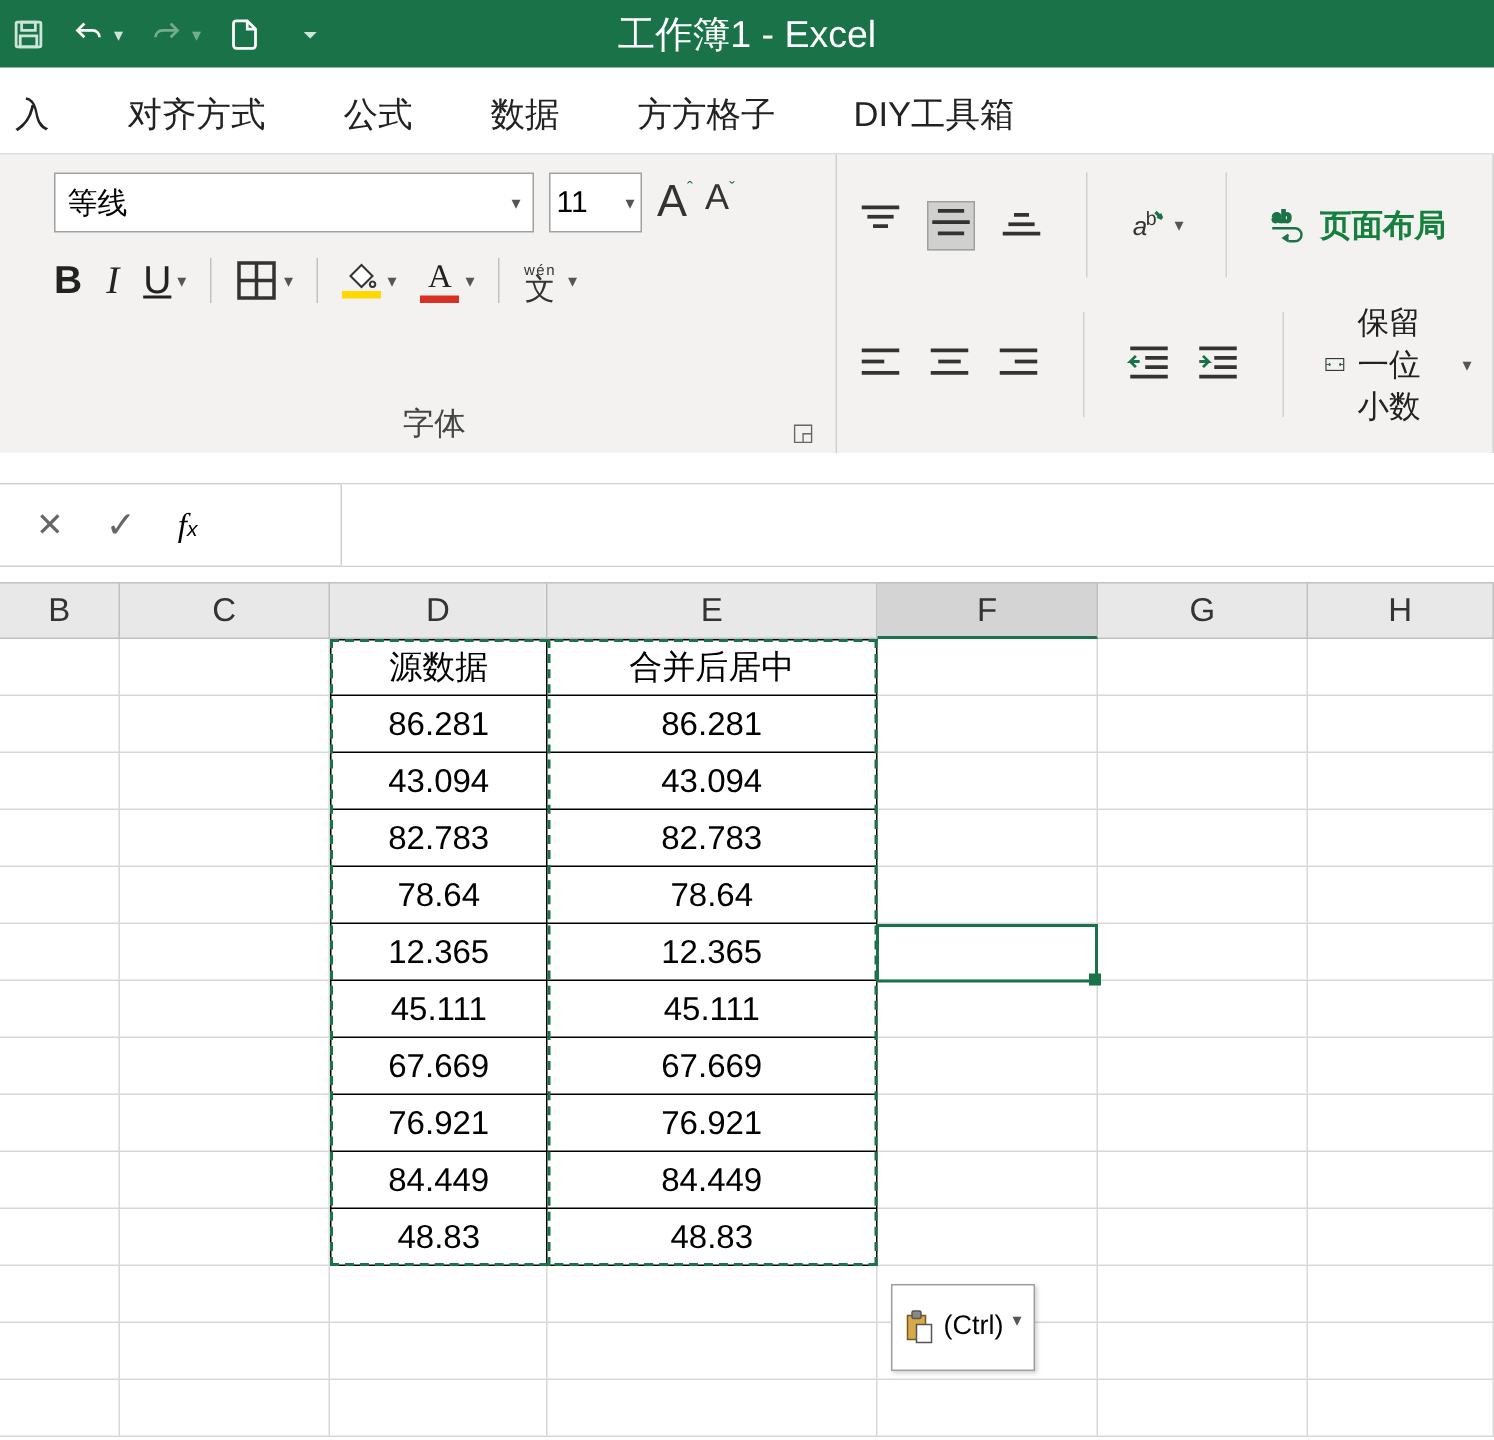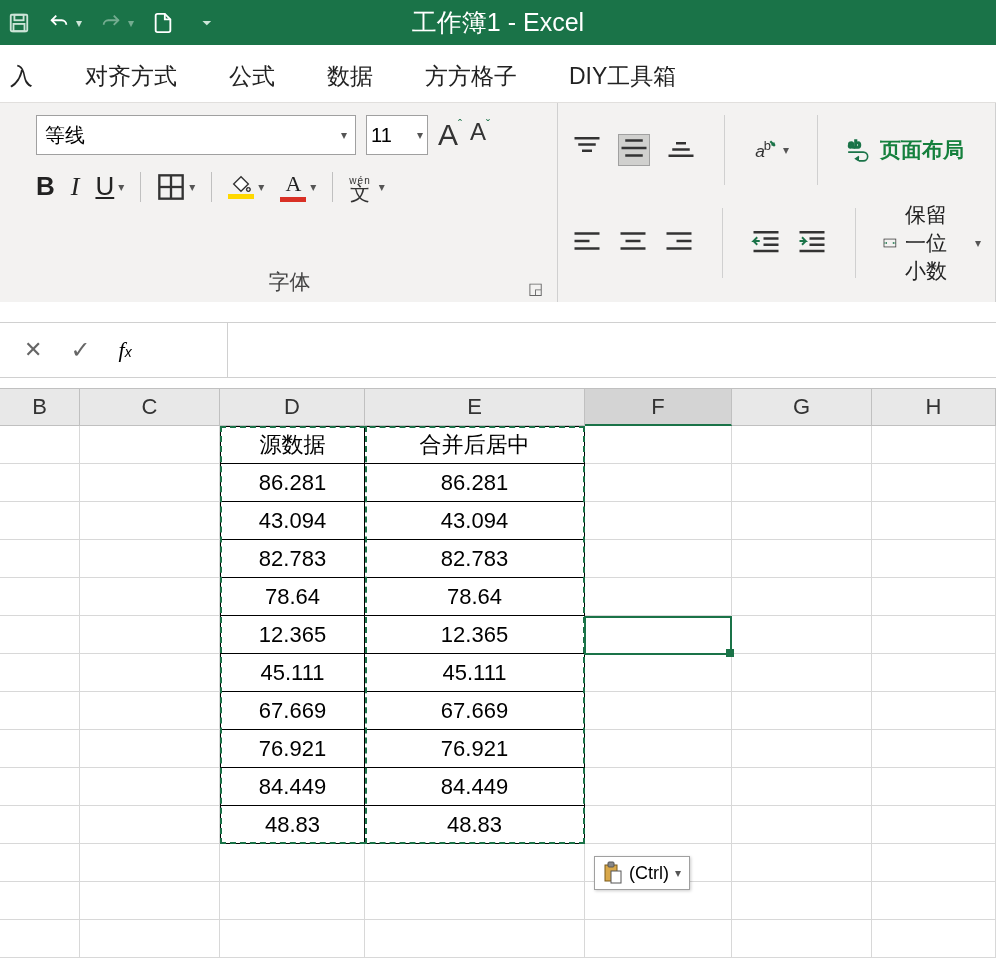--- a/index.html
+++ b/index.html
@@ -82,21 +82,21 @@
   
   
   .dashed-box{position:absolute;border:2px dashed #1a7348;pointer-events:none;}
   .dashed-mid{position:absolute;border-left:2px dashed #1a7348;pointer-events:none;}
   
   
   .active-cell{position:absolute;border:2px solid #1a7348;pointer-events:none;}
   .active-cell .handle{position:absolute;right:-4px;bottom:-4px;width:8px;height:8px;background:#1a7348;}
   
   
-  .paste-opt{position:absolute;background:#fff;border:1px solid #a0a0a0;padding:4px 8px;display:flex;align-items:center;gap:6px;font-size:18px;box-shadow:1px 1px 3px rgba(0,0,0,0.2);}
+  .paste-opt{position:absolute;background:#fff;border:1px solid #a0a0a0;padding:16px 8px;display:flex;align-items:flex-start;gap:6px;font-size:18px;box-shadow:1px 1px 3px rgba(0,0,0,0.2);}
   .paste-opt svg{width:20px;height:24px;}
   
   .sel-triangle{font-size:12px;color:#555;}
 </style>
 </head>
 <body>
 
 <div class="title-bar">
   <div class="qat">
     <div class="qat-item">

